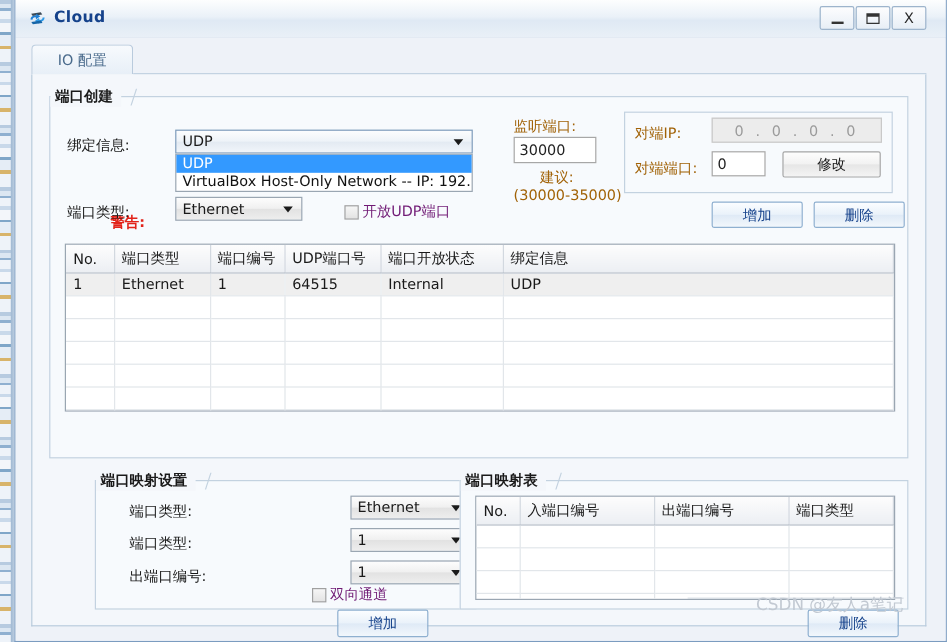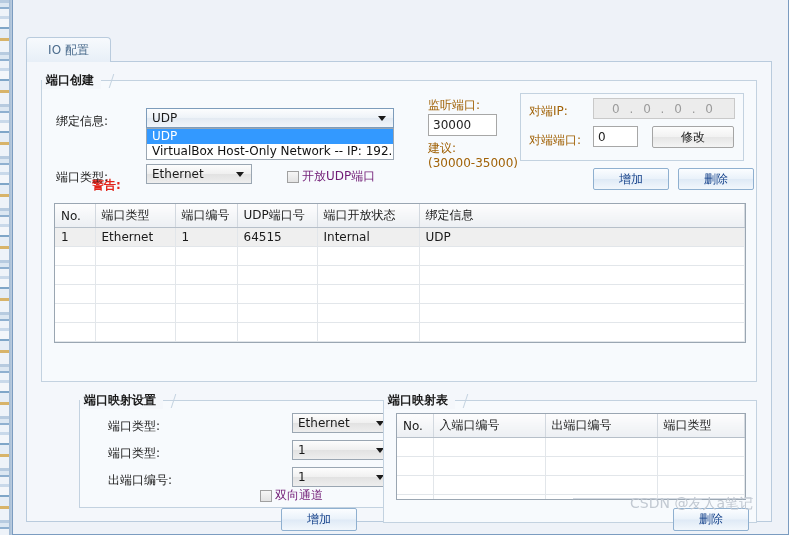--- a/index.html
+++ b/index.html
@@ -142,20 +142,39 @@
   #wm-line{position:absolute;right:18px;bottom:22px;width:180px;height:1px;
     background:#d5dbe3;}
 </style>
 </head>
 <body>
 
 <div id="bg-strip"></div>
 
 <div id="window">
 
+  <div id="titlebar">
+    <svg id="title-icon" viewBox="0 0 17 17">
+      <path d="M3 4.5 L11 3.2 L12.2 5.1 L4.3 6.4 Z" fill="#3b4a57"></path>
+      <path d="M2.4 9.2 C2.4 6.8 4.6 5.6 7.4 5.9 L6.9 4.3 L10.6 6.5 L7.1 9.1 L6.7 7.4 C5.1 7.2 4.1 8 4.1 9.4 Z" fill="#1f7fd4"></path>
+      <path d="M14.2 7.6 C14.2 10.1 12 11.4 9.2 11.1 L9.7 12.7 L6 10.5 L9.5 7.9 L9.9 9.6 C11.5 9.8 12.5 9 12.5 7.6 Z" fill="#2e9ae8"></path>
+      <path d="M3.1 11.3 L11.3 10.1 L12.4 12.1 L4.4 13.3 Z" fill="#1565a8"></path>
+    </svg>
+    <div id="title-text">Cloud</div>
+
+    <div class="wbtn" id="btn-min">
+      <span class="glyph-min"></span>
+    </div>
+    <div class="wbtn" id="btn-max">
+      <span class="glyph-max"></span>
+    </div>
+    <div class="wbtn" id="btn-close">
+      <span>X</span>
+    </div>
+  </div>
 
   <div id="client">
 
     <div id="tabstrip">
       <div id="tab-io">
         <span>IO 配置</span>
       </div>
       <div id="tab-underline"></div>
     </div>
 
@@ -185,21 +204,21 @@
 
         <div class="cb" style="left:245px;top:87px;">
           <span class="box"></span>
           <span>开放UDP端口</span>
         </div>
 
         <div class="lbl dim" style="left:386px;top:16px;">监听端口:</div>
         <div class="txt" style="left:386px;top:33px;width:69px;height:22px;">
           <span>30000</span>
         </div>
-        <div class="lbl dim" style="left:386px;top:59px;text-align:right;">建议:</div>
+        <div class="lbl dim" style="left:408px;top:59px;text-align:right;">建议:</div>
         <div class="lbl dim" style="left:386px;top:75px;">(30000-35000)</div>
 
         <div style="position:absolute;left:478px;top:12px;width:224px;height:68px;border:1px solid #c3d2e0;box-sizing:border-box;"></div>
 
         <div class="lbl dim" style="left:487px;top:22px;">对端IP:</div>
         <div class="txt disabled" style="left:551px;top:17px;width:142px;height:21px;">
           <span>0 . 0 . 0 . 0</span>
         </div>
 
         <div class="lbl dim" style="left:487px;top:51px;">对端端口:</div>
@@ -322,21 +341,21 @@
       </div>
 
       <div class="cb" style="left:233px;top:425px;">
         <span class="box"></span>
         <span>双向通道</span>
       </div>
       <div class="btn" style="position:absolute;left:254px;top:446px;width:76px;height:23px;">
         <span>增加</span>
       </div>
 
-      <div class="group" style="left:356px;top:338px;width:374px;height:123px;">
+      <div class="group" style="left:356px;top:338px;width:374px;height:108px;">
         <div class="group-title">端口映射表</div>
 
         <div class="tablewrap" style="left:12px;top:12px;width:350px;height:87px;">
           <table>
             <colgroup>
               <col style="width:36px">
                 <col style="width:112px">
                 <col style="width:112px">
                 <col>
             </colgroup>

